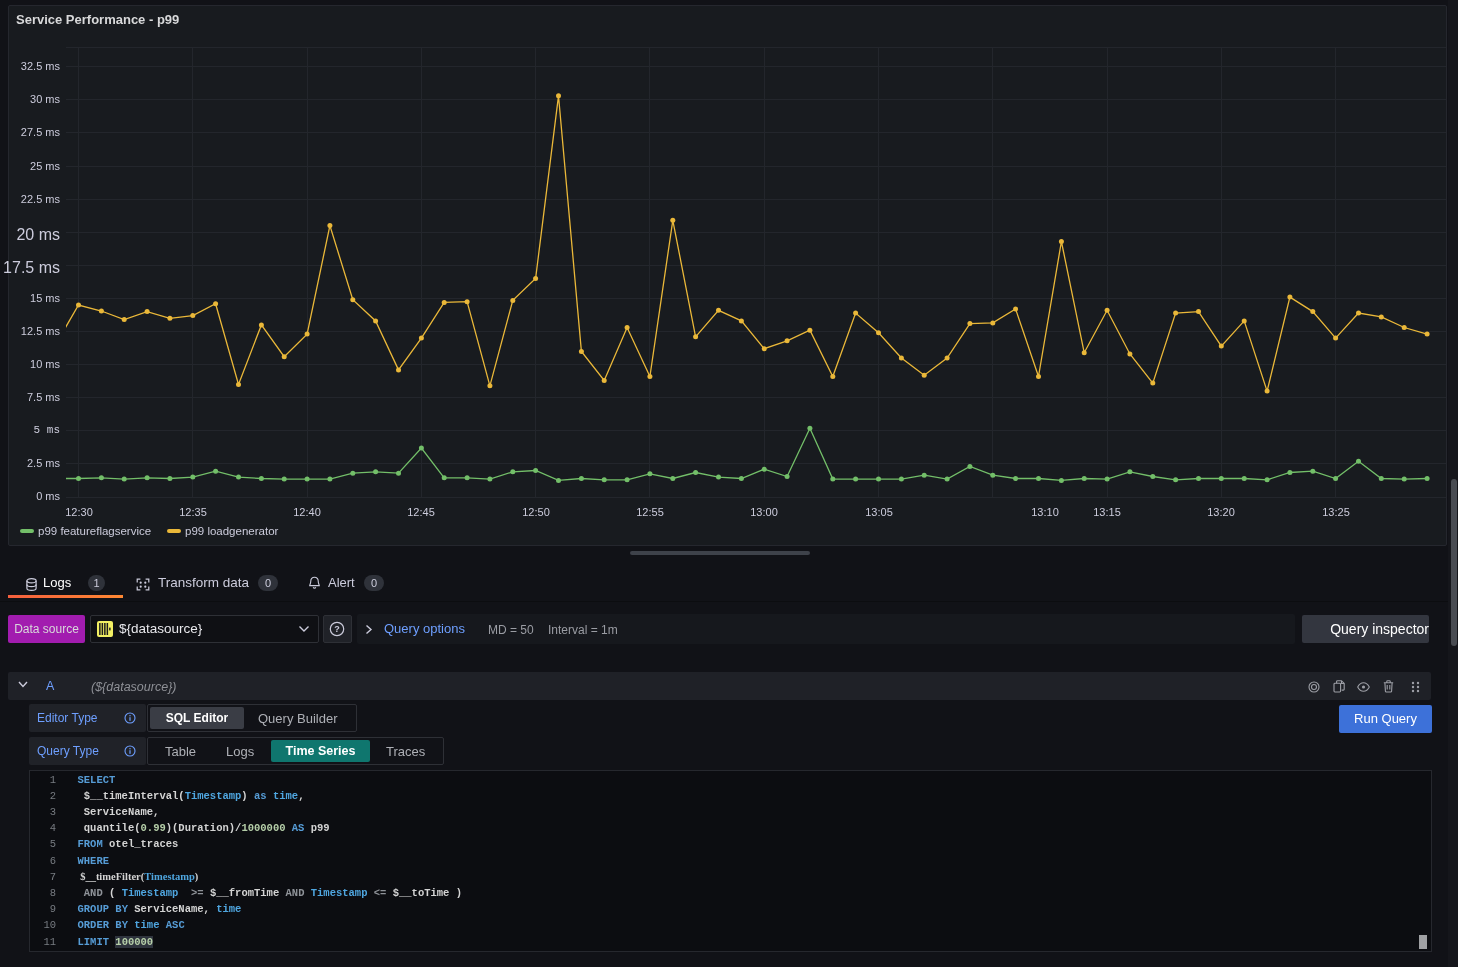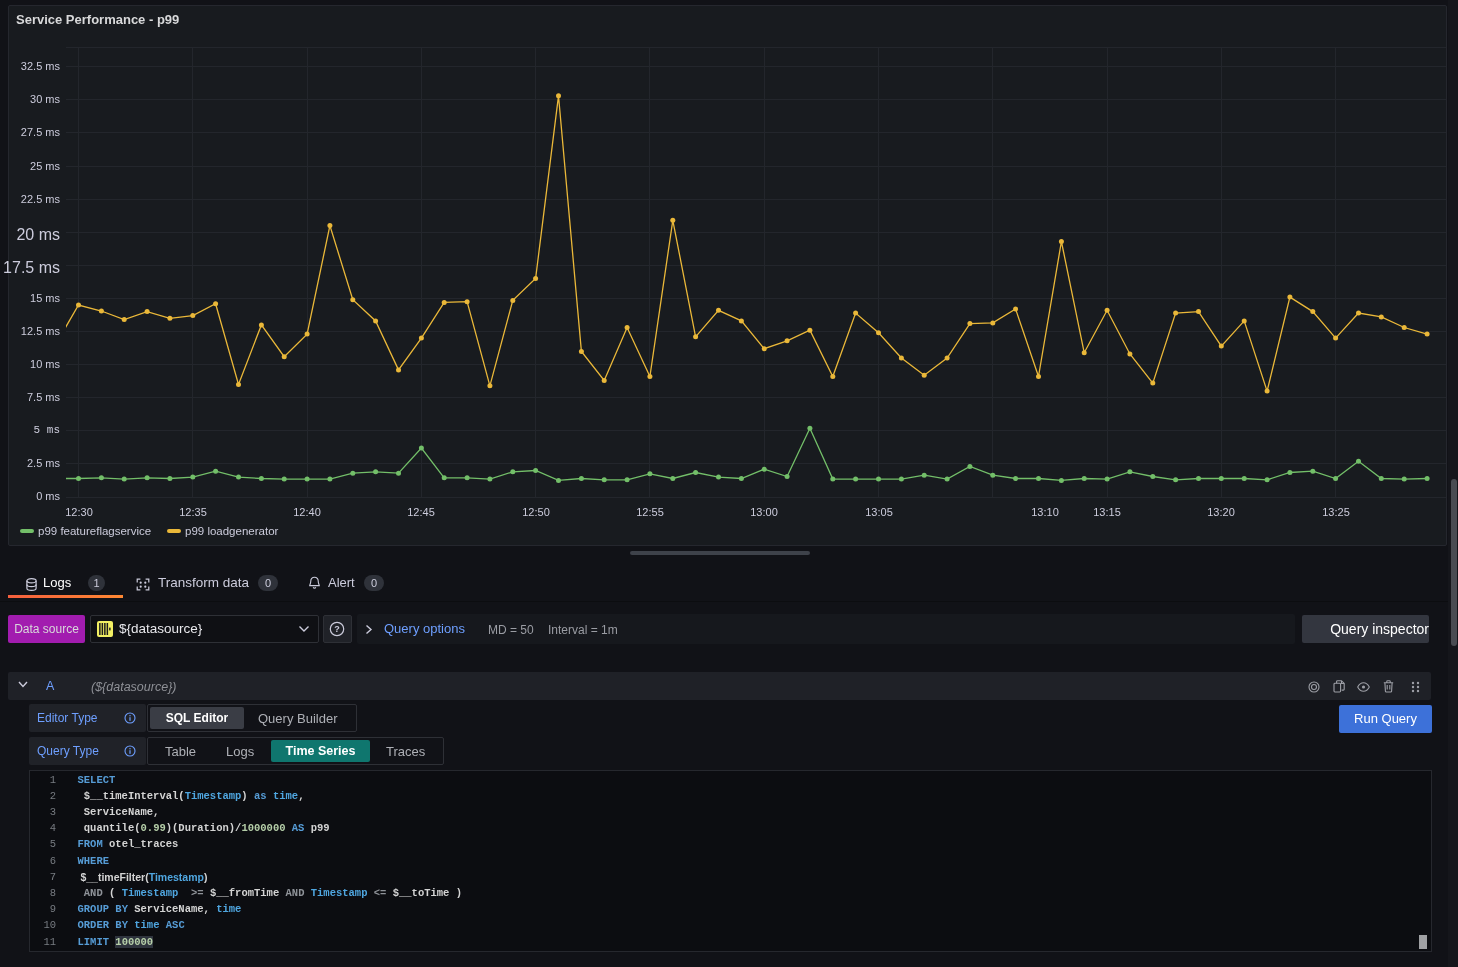--- a/index.html
+++ b/index.html
@@ -356,21 +356,21 @@
 <div class="txt" style="left:77.5px;top:789.7px;font-family:'Liberation Mono',monospace;font-size:10.5px;font-weight:700;color:#d4d4d4;white-space:pre;"> <span style="color:#d4d4d4">$__timeInterval(</span><span style="color:#4fa6e0">Timestamp</span><span style="color:#d4d4d4">)</span> <span style="color:#569cd6">as</span> <span style="color:#4fa6e0">time</span><span style="color:#d4d4d4">,</span></div>
 <div class="txt" style="left:30px;top:805.9px;width:26px;text-align:right;font-family:'Liberation Mono',monospace;font-size:10.5px;color:#787c82;">3</div>
 <div class="txt" style="left:77.5px;top:805.9px;font-family:'Liberation Mono',monospace;font-size:10.5px;font-weight:700;color:#d4d4d4;white-space:pre;"> <span style="color:#d4d4d4">ServiceName,</span></div>
 <div class="txt" style="left:30px;top:822.1px;width:26px;text-align:right;font-family:'Liberation Mono',monospace;font-size:10.5px;color:#787c82;">4</div>
 <div class="txt" style="left:77.5px;top:822.1px;font-family:'Liberation Mono',monospace;font-size:10.5px;font-weight:700;color:#d4d4d4;white-space:pre;"> <span style="color:#d4d4d4">quantile(</span><span style="color:#b5cea8">0.99</span><span style="color:#d4d4d4">)(Duration)</span><span style="color:#d4d4d4">/</span><span style="color:#b5cea8">1000000</span> <span style="color:#569cd6">AS</span> <span style="color:#d4d4d4">p99</span></div>
 <div class="txt" style="left:30px;top:838.3px;width:26px;text-align:right;font-family:'Liberation Mono',monospace;font-size:10.5px;color:#787c82;">5</div>
 <div class="txt" style="left:77.5px;top:838.3px;font-family:'Liberation Mono',monospace;font-size:10.5px;font-weight:700;color:#d4d4d4;white-space:pre;"><span style="color:#569cd6">FROM</span> <span style="color:#d4d4d4">otel_traces</span></div>
 <div class="txt" style="left:30px;top:854.5px;width:26px;text-align:right;font-family:'Liberation Mono',monospace;font-size:10.5px;color:#787c82;">6</div>
 <div class="txt" style="left:77.5px;top:854.5px;font-family:'Liberation Mono',monospace;font-size:10.5px;font-weight:700;color:#d4d4d4;white-space:pre;"><span style="color:#569cd6">WHERE</span></div>
 <div class="txt" style="left:30px;top:870.7px;width:26px;text-align:right;font-family:'Liberation Mono',monospace;font-size:10.5px;color:#787c82;">7</div>
-<div class="txt" style="left:77.5px;top:870.7px;font-family:Liberation Sans, sans-serif;font-size:10.5px;font-weight:700;color:#d4d4d4;white-space:pre;"> <span style="color:#d4d4d4">$__timeFilter(</span><span style="color:#4fa6e0">Timestamp</span><span style="color:#d4d4d4">)</span></div>
+<div class="txt" style="left:77.5px;top:870.7px;font-family:Liberation Serif, serif;font-size:10.5px;font-weight:700;color:#d4d4d4;white-space:pre;"> <span style="color:#d4d4d4">$__timeFilter(</span><span style="color:#4fa6e0">Timestamp</span><span style="color:#d4d4d4">)</span></div>
 <div class="txt" style="left:30px;top:886.9px;width:26px;text-align:right;font-family:'Liberation Mono',monospace;font-size:10.5px;color:#787c82;">8</div>
 <div class="txt" style="left:77.5px;top:886.9px;font-family:'Liberation Mono',monospace;font-size:10.5px;font-weight:700;color:#d4d4d4;white-space:pre;"> <span style="color:#8f9399">AND</span> <span style="color:#d4d4d4">(</span> <span style="color:#4fa6e0">Timestamp</span>  <span style="color:#8f9399">&gt;=</span> <span style="color:#d4d4d4">$__fromTime</span> <span style="color:#8f9399">AND</span> <span style="color:#4fa6e0">Timestamp</span> <span style="color:#8f9399">&lt;=</span> <span style="color:#d4d4d4">$__toTime</span> <span style="color:#d4d4d4">)</span></div>
 <div class="txt" style="left:30px;top:903.1px;width:26px;text-align:right;font-family:'Liberation Mono',monospace;font-size:10.5px;color:#787c82;">9</div>
 <div class="txt" style="left:77.5px;top:903.1px;font-family:'Liberation Mono',monospace;font-size:10.5px;font-weight:700;color:#d4d4d4;white-space:pre;"><span style="color:#569cd6">GROUP</span> <span style="color:#569cd6">BY</span> <span style="color:#d4d4d4">ServiceName,</span> <span style="color:#4fa6e0">time</span></div>
 <div class="txt" style="left:30px;top:919.3px;width:26px;text-align:right;font-family:'Liberation Mono',monospace;font-size:10.5px;color:#787c82;">10</div>
 <div class="txt" style="left:77.5px;top:919.3px;font-family:'Liberation Mono',monospace;font-size:10.5px;font-weight:700;color:#d4d4d4;white-space:pre;"><span style="color:#569cd6">ORDER</span> <span style="color:#569cd6">BY</span> <span style="color:#4fa6e0">time</span> <span style="color:#569cd6">ASC</span></div>
 <div class="txt" style="left:30px;top:935.5px;width:26px;text-align:right;font-family:'Liberation Mono',monospace;font-size:10.5px;color:#787c82;">11</div>
 <div class="txt" style="left:77.5px;top:935.5px;font-family:'Liberation Mono',monospace;font-size:10.5px;font-weight:700;color:#d4d4d4;white-space:pre;"><span style="color:#569cd6">LIMIT</span> <span style="color:#b5cea8;background:#2f343e;">100000</span></div>
 <div class="abs" style="left:1419px;top:935px;width:8px;height:14px;background:#9fa0a3;"></div>
 

